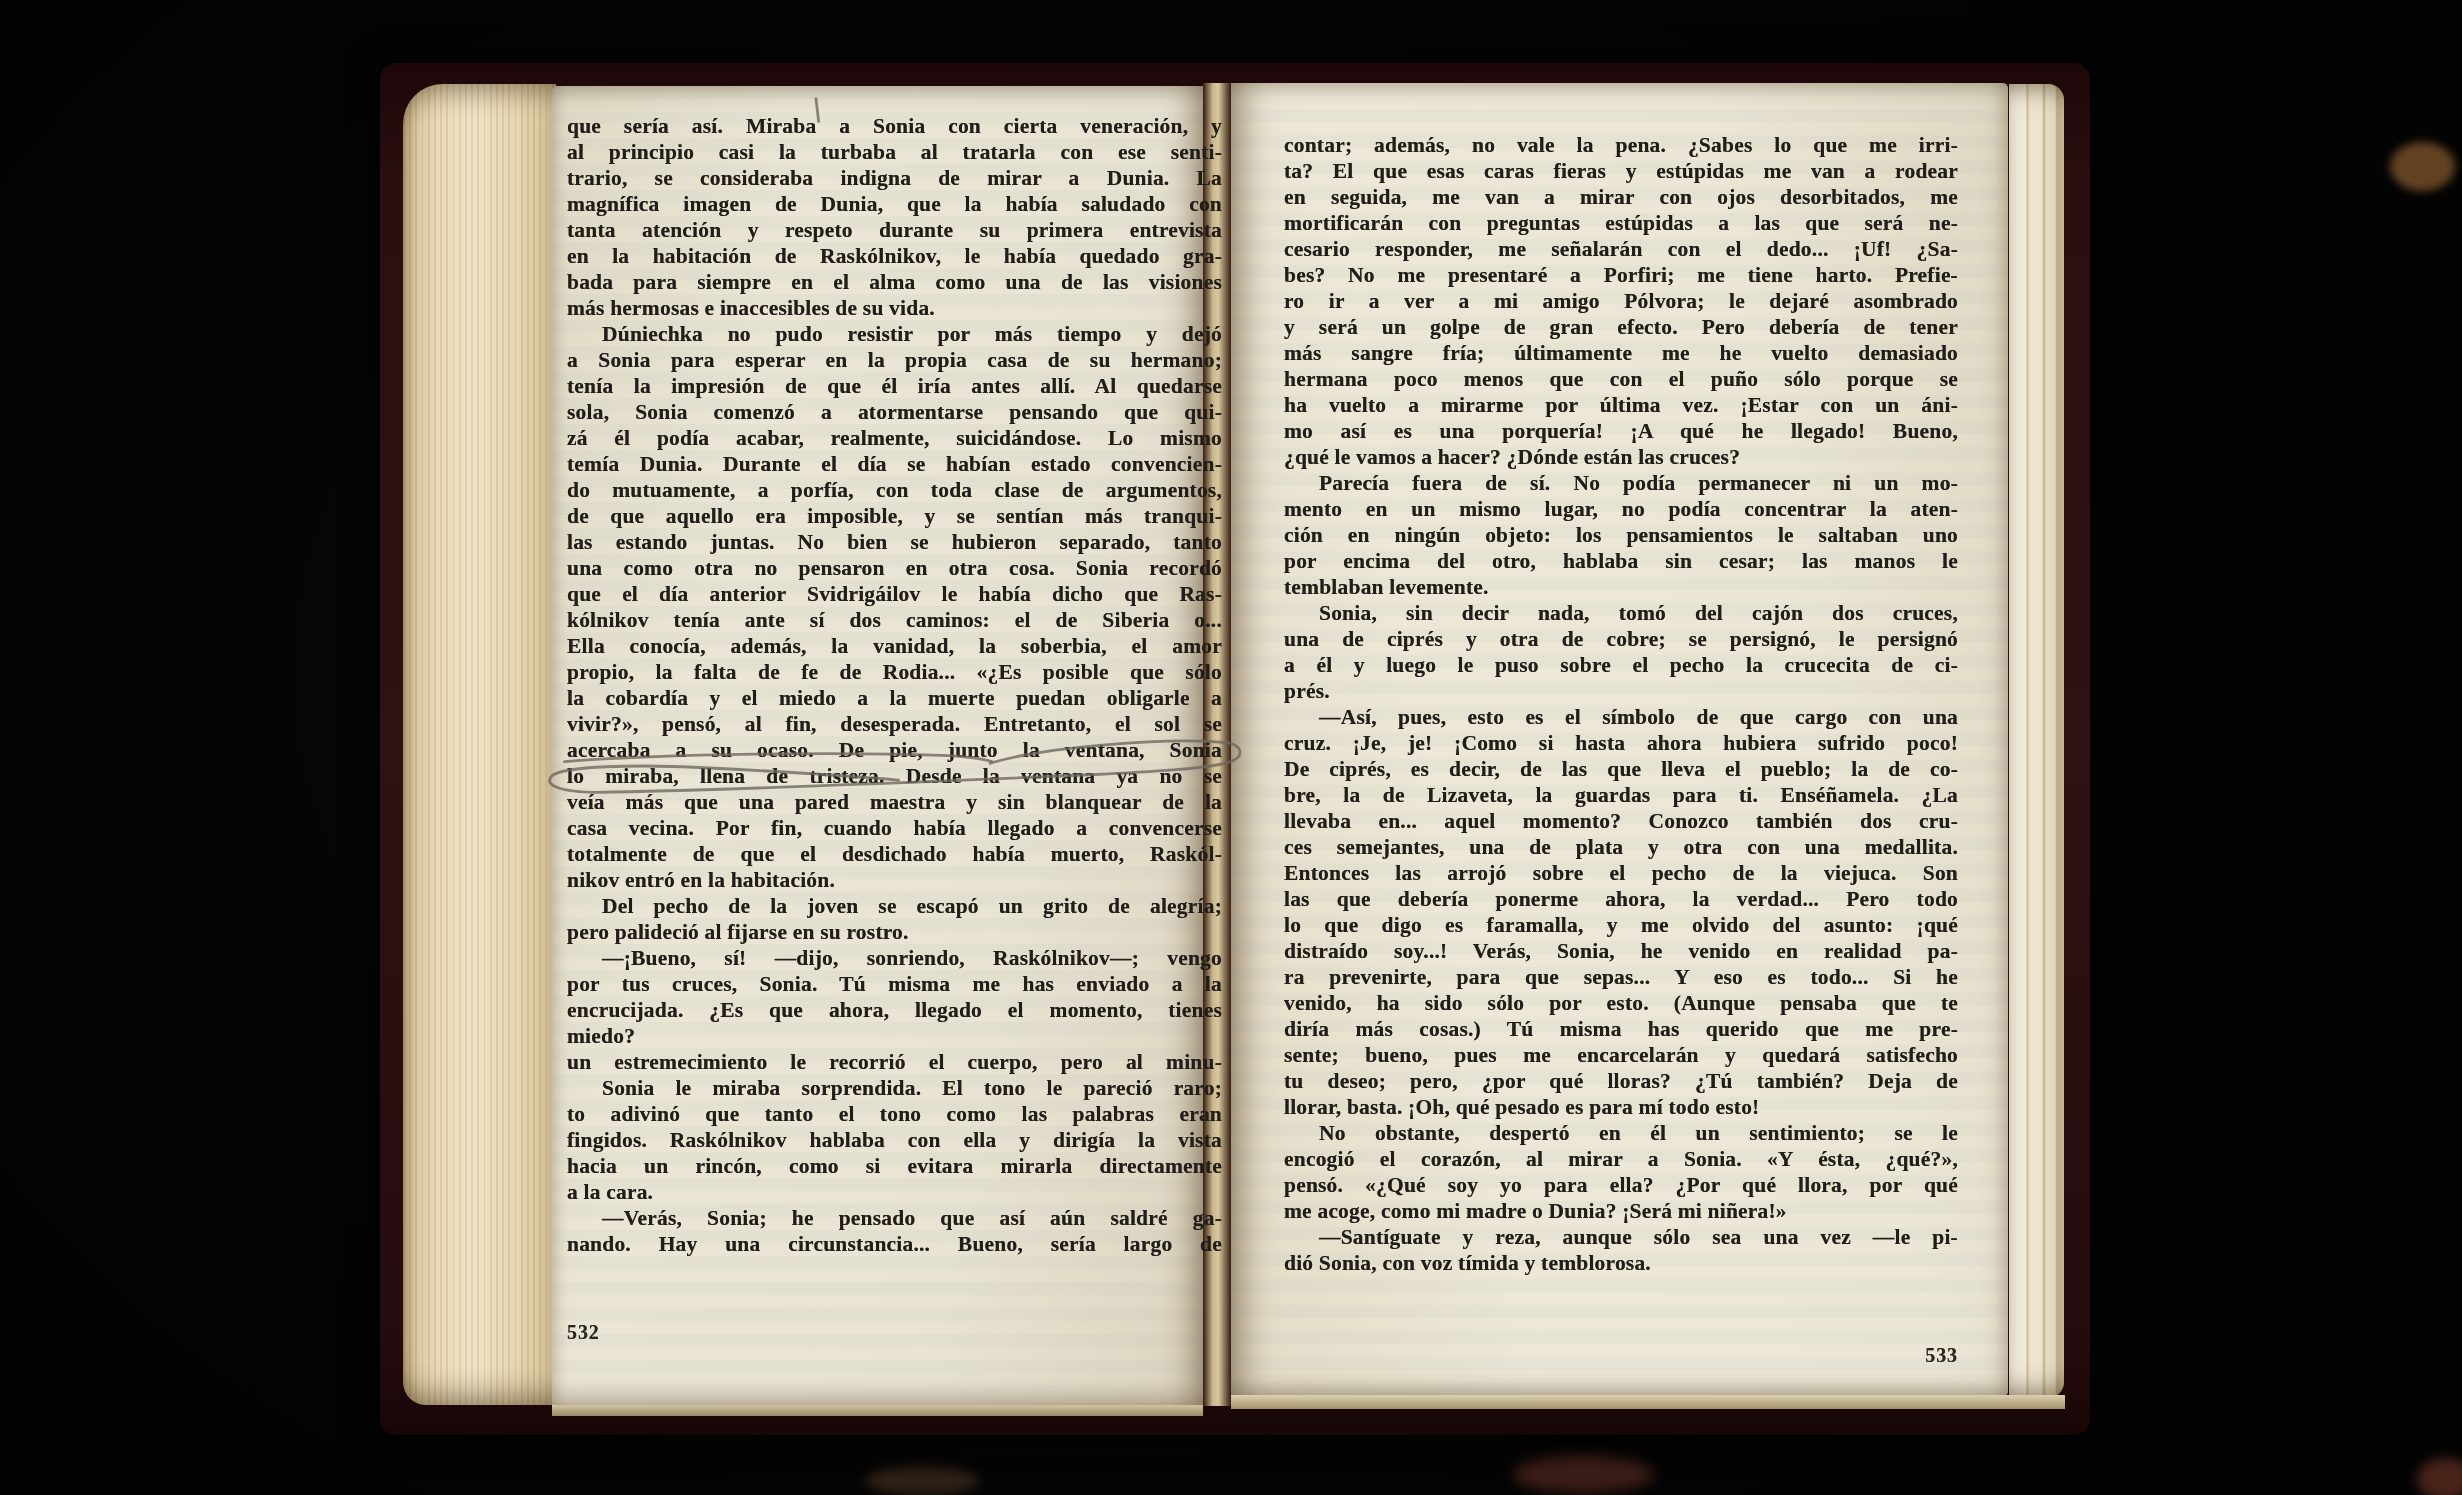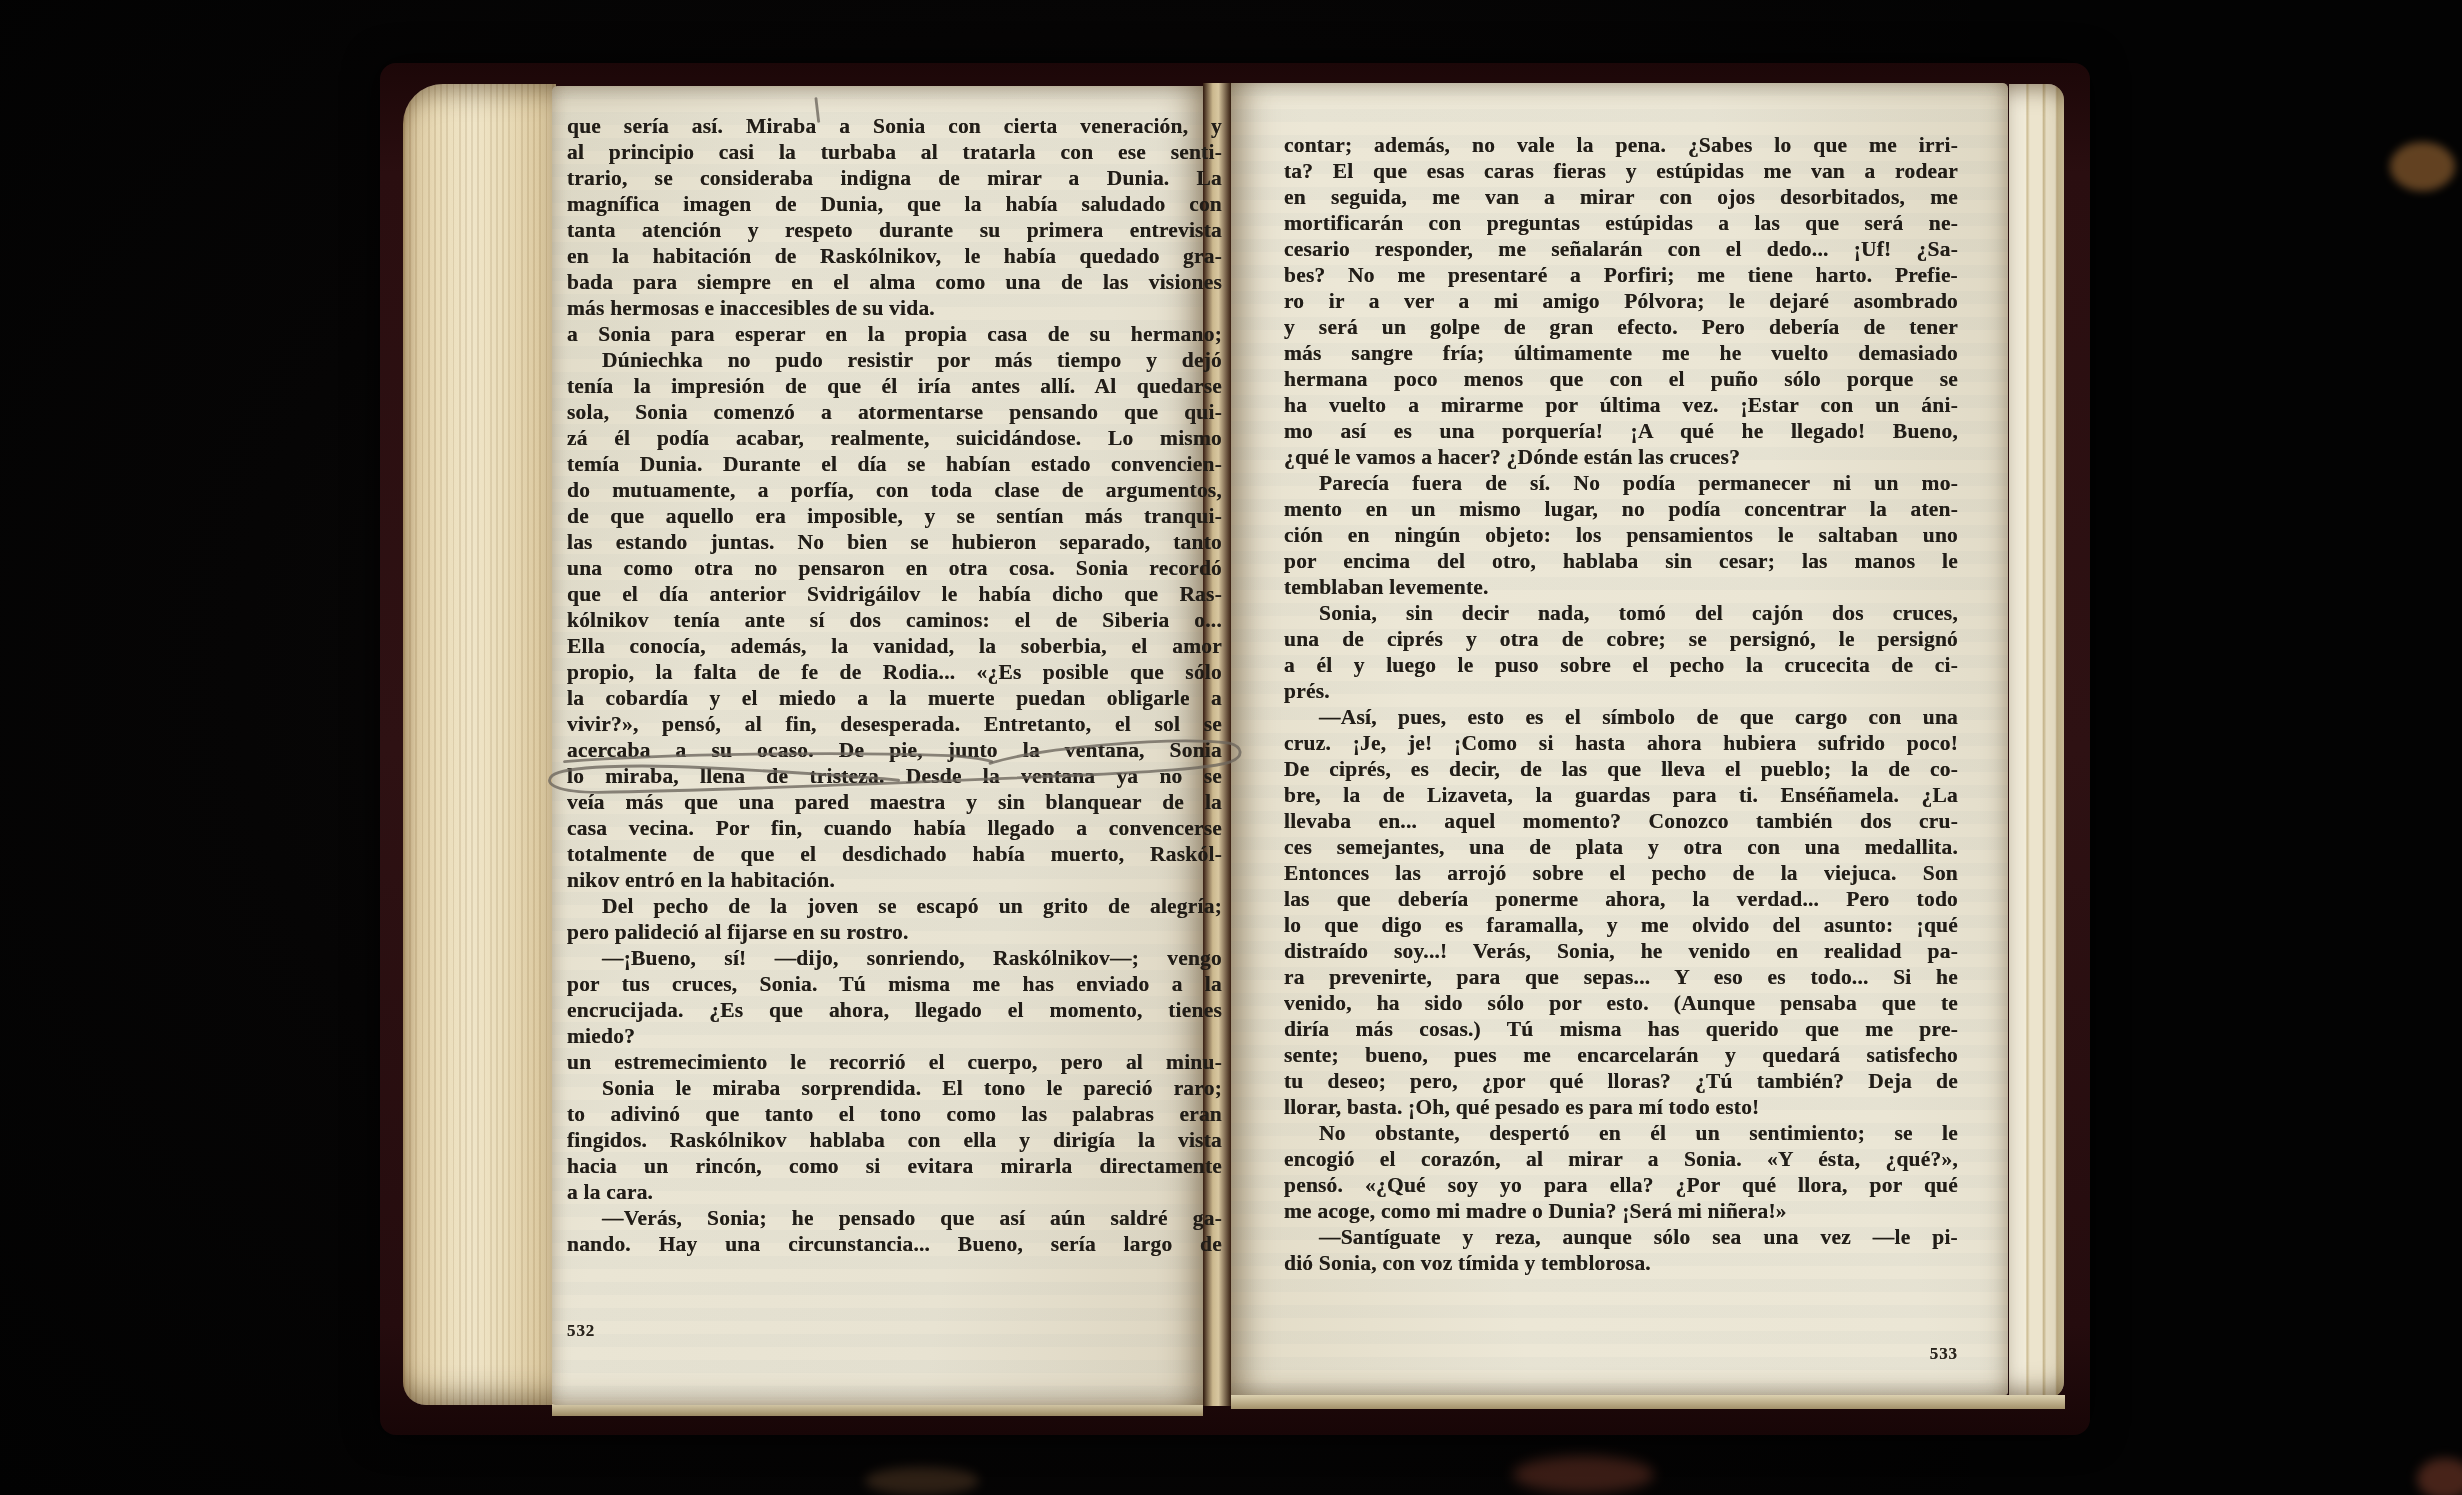--- a/index.html
+++ b/index.html
@@ -92,21 +92,21 @@
     letter-spacing:0.2px;
     text-shadow:0 0 0.6px rgba(45,38,28,0.65);
   }
   .text-left{left:567px;top:113px;width:655px;}
   .text-right{left:1284px;top:132px;width:674px;}
   .tl{text-align:justify;text-align-last:justify;height:26px;white-space:nowrap;}
   .tl.end{text-align-last:left;}
   .tl.ind{text-indent:35px;}
   .pagenum{
     position:absolute;color:#2a251e;
-    font-size:17px;font-weight:700;letter-spacing:0.9px;
+    font-size:20px;font-weight:700;letter-spacing:0.9px;
     text-shadow:0 0 0.6px rgba(45,38,28,0.6);
   }
   .pagenum-left{left:567px;top:1321px;}
   .pagenum-right{left:1284px;top:1344px;width:674px;text-align:right;}
   
   .pencil{position:absolute;left:0;top:0;pointer-events:none;}
 </style>
 </head>
 <body>
 
@@ -136,22 +136,22 @@
 
   <div class="text-block text-left">
       <div class="tl">que sería así. Miraba a Sonia con cierta veneración, y</div>
       <div class="tl">al principio casi la turbaba al tratarla con ese senti-</div>
       <div class="tl">trario, se consideraba indigna de mirar a Dunia. La</div>
       <div class="tl">magnífica imagen de Dunia, que la había saludado con</div>
       <div class="tl">tanta atención y respeto durante su primera entrevista</div>
       <div class="tl">en la habitación de Raskólnikov, le había quedado gra-</div>
       <div class="tl">bada para siempre en el alma como una de las visiones</div>
       <div class="tl end">más hermosas e inaccesibles de su vida.</div>
+      <div class="tl ind">Dúniechka no pudo resistir por más tiempo y dejó</div>
       <div class="tl">a Sonia para esperar en la propia casa de su hermano;</div>
-      <div class="tl ind">Dúniechka no pudo resistir por más tiempo y dejó</div>
       <div class="tl">tenía la impresión de que él iría antes allí. Al quedarse</div>
       <div class="tl">sola, Sonia comenzó a atormentarse pensando que qui-</div>
       <div class="tl">zá él podía acabar, realmente, suicidándose. Lo mismo</div>
       <div class="tl">temía Dunia. Durante el día se habían estado convencien-</div>
       <div class="tl">do mutuamente, a porfía, con toda clase de argumentos,</div>
       <div class="tl">de que aquello era imposible, y se sentían más tranqui-</div>
       <div class="tl">las estando juntas. No bien se hubieron separado, tanto</div>
       <div class="tl">una como otra no pensaron en otra cosa. Sonia recordó</div>
       <div class="tl">que el día anterior Svidrigáilov le había dicho que Ras-</div>
       <div class="tl">kólnikov tenía ante sí dos caminos: el de Siberia o...</div>

